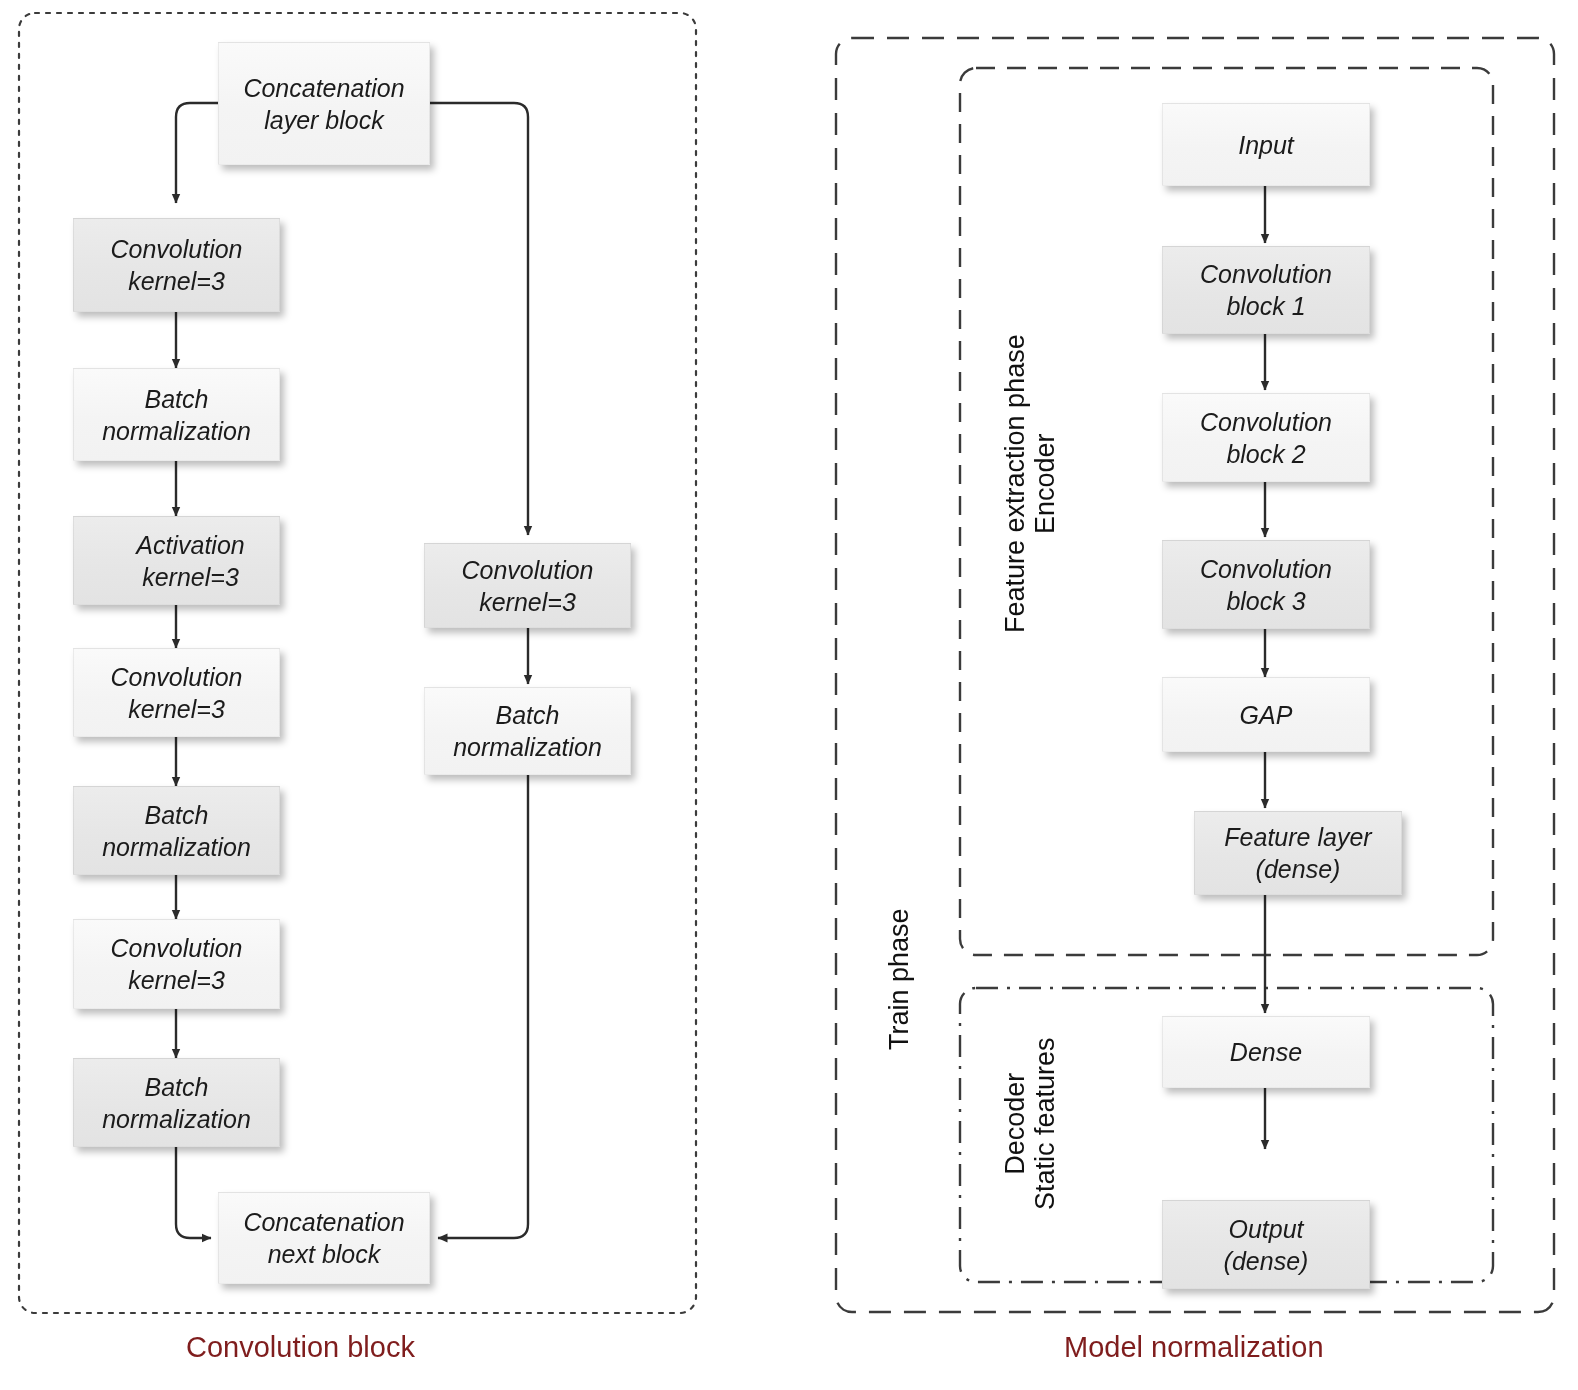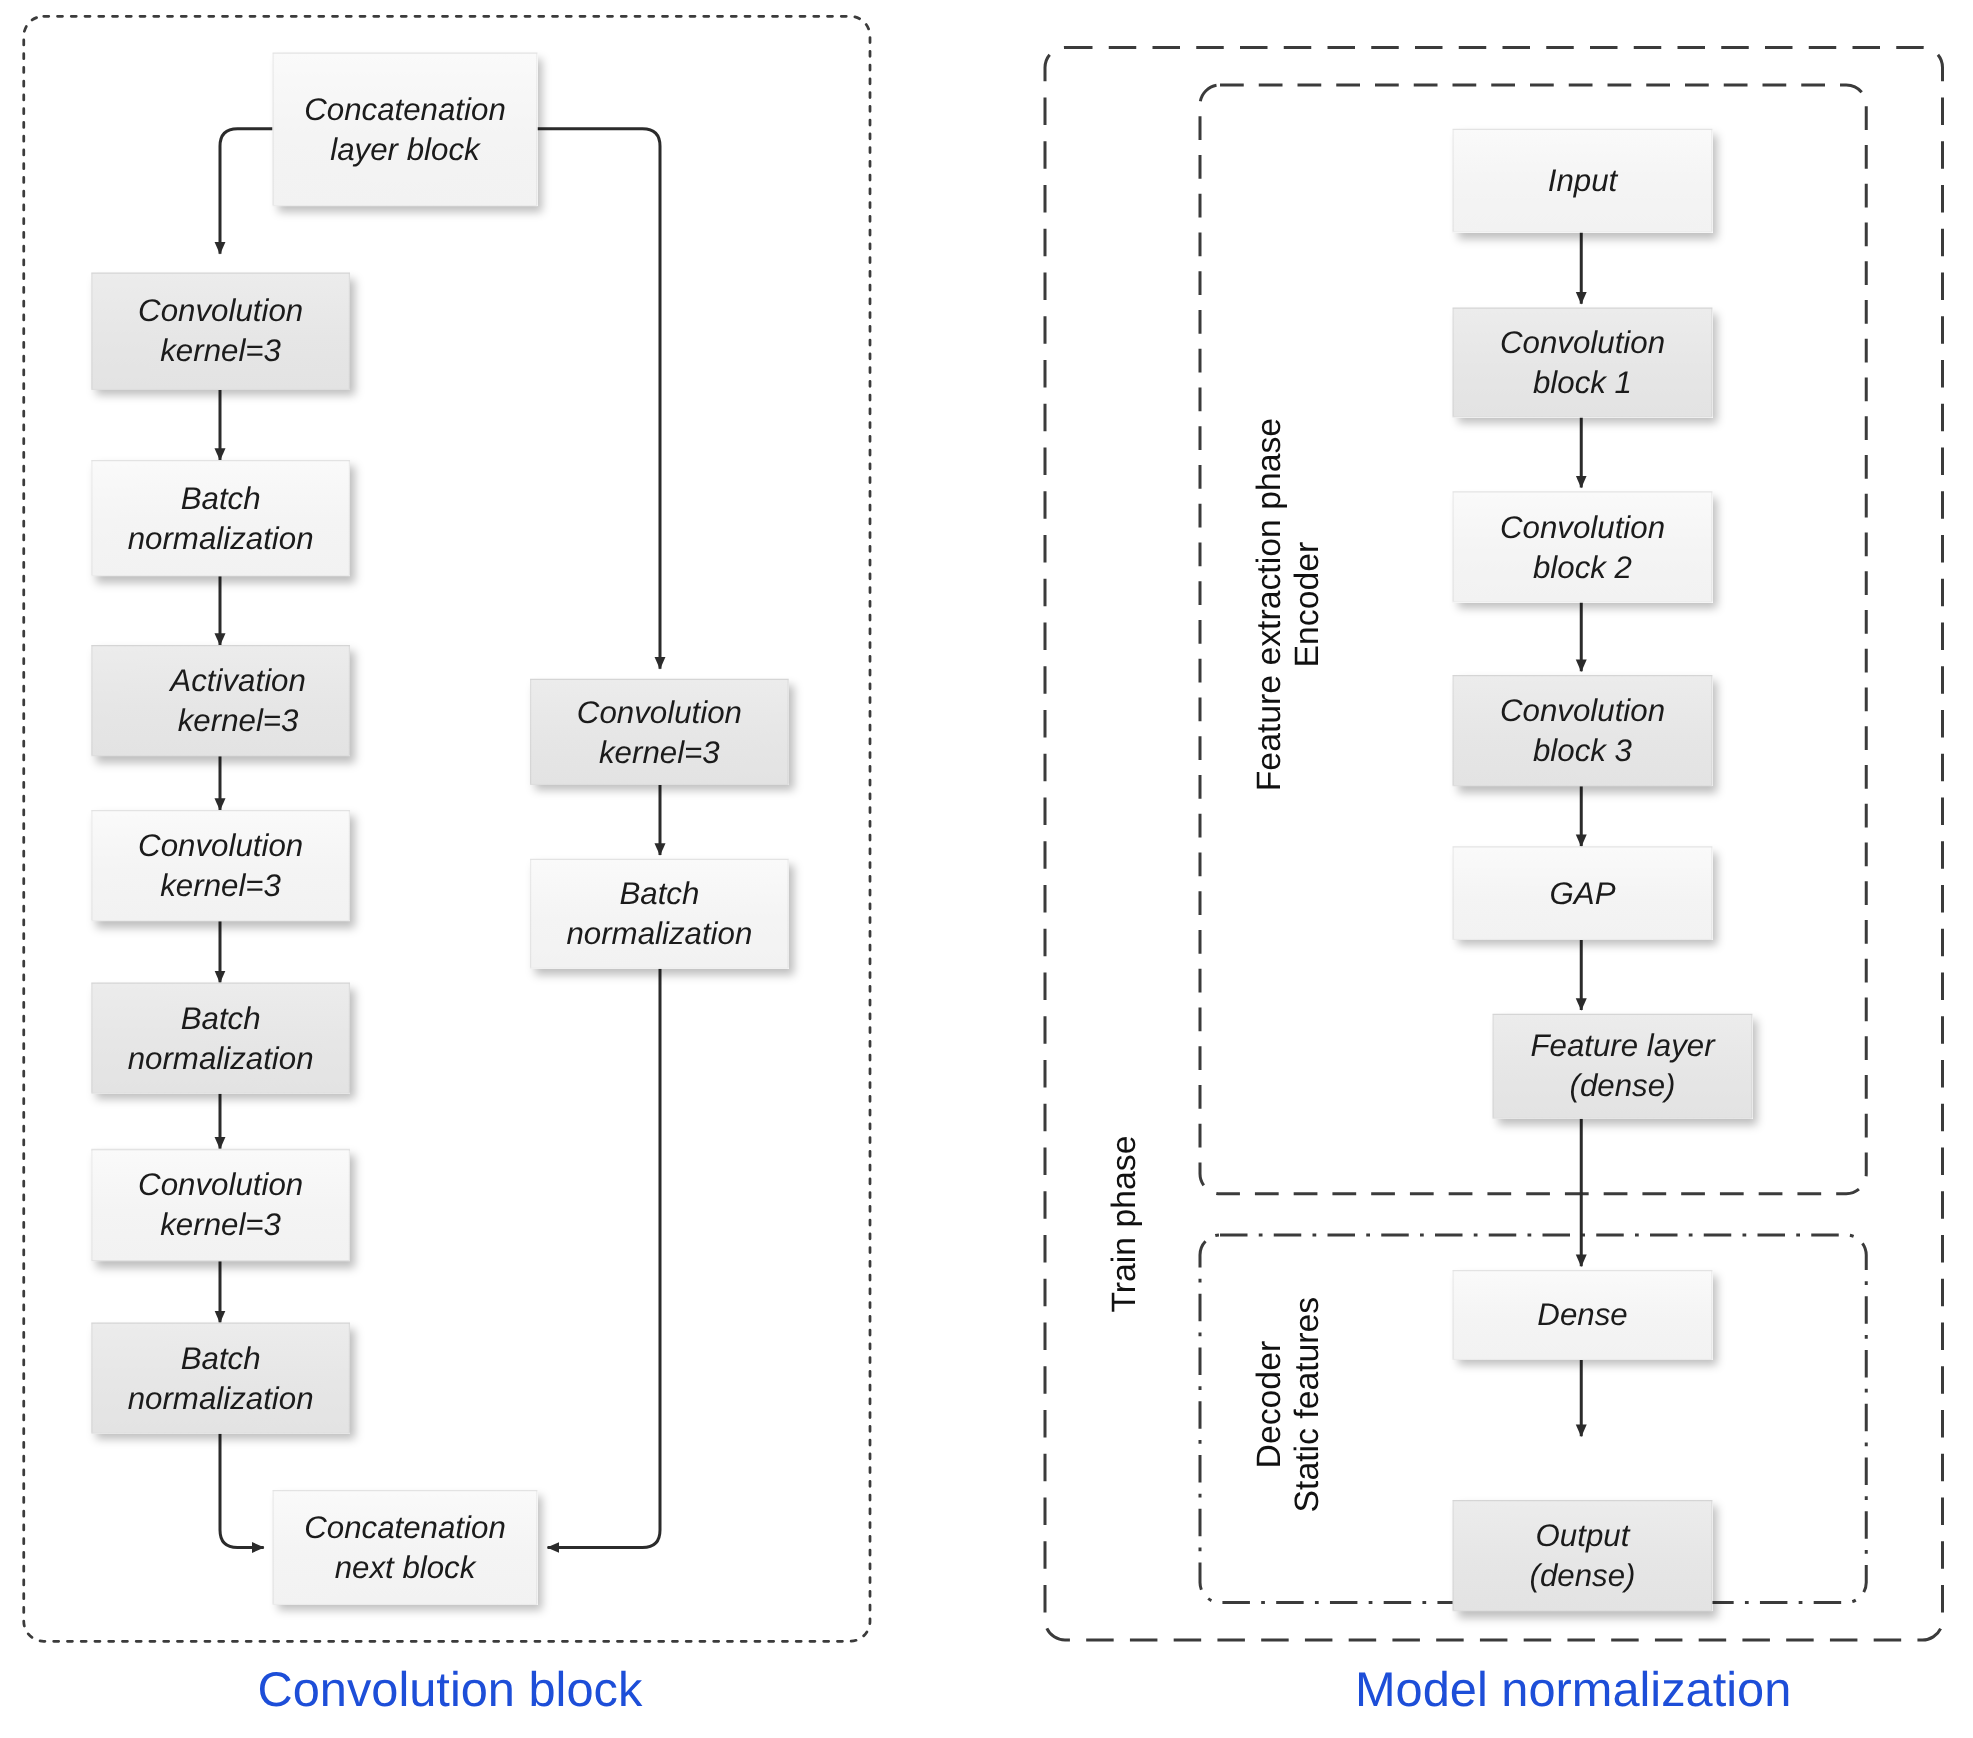--- a/index.html
+++ b/index.html
@@ -33,21 +33,21 @@
           transform-origin:0 0;
           transform:rotate(-90deg);
           white-space:nowrap;
           font-size:27px;
           color:#111;
           line-height:1.12;
           text-align:center;}
   .vlabel .l2{display:block;}
 
   
-  .caption{position:absolute;font-size:39px;color:#1d4ed8;white-space:nowrap;margin-left:20px;}
+  .caption{position:absolute;font-size:29px;color:#7f1d1d;white-space:nowrap;}
 </style>
 </head>
 <body>
 
 <div id="stage">
 
   <svg id="wires" viewBox="0 0 1578 1390" width="1578" height="1390">
     <defs>
       <marker id="arrow" markerWidth="12" markerHeight="12" refX="9.5" refY="5" orient="auto" markerUnits="userSpaceOnUse">
         <path d="M0,0.6 L10,5 L0,9.4 z" fill="#2b2b2b"></path>

